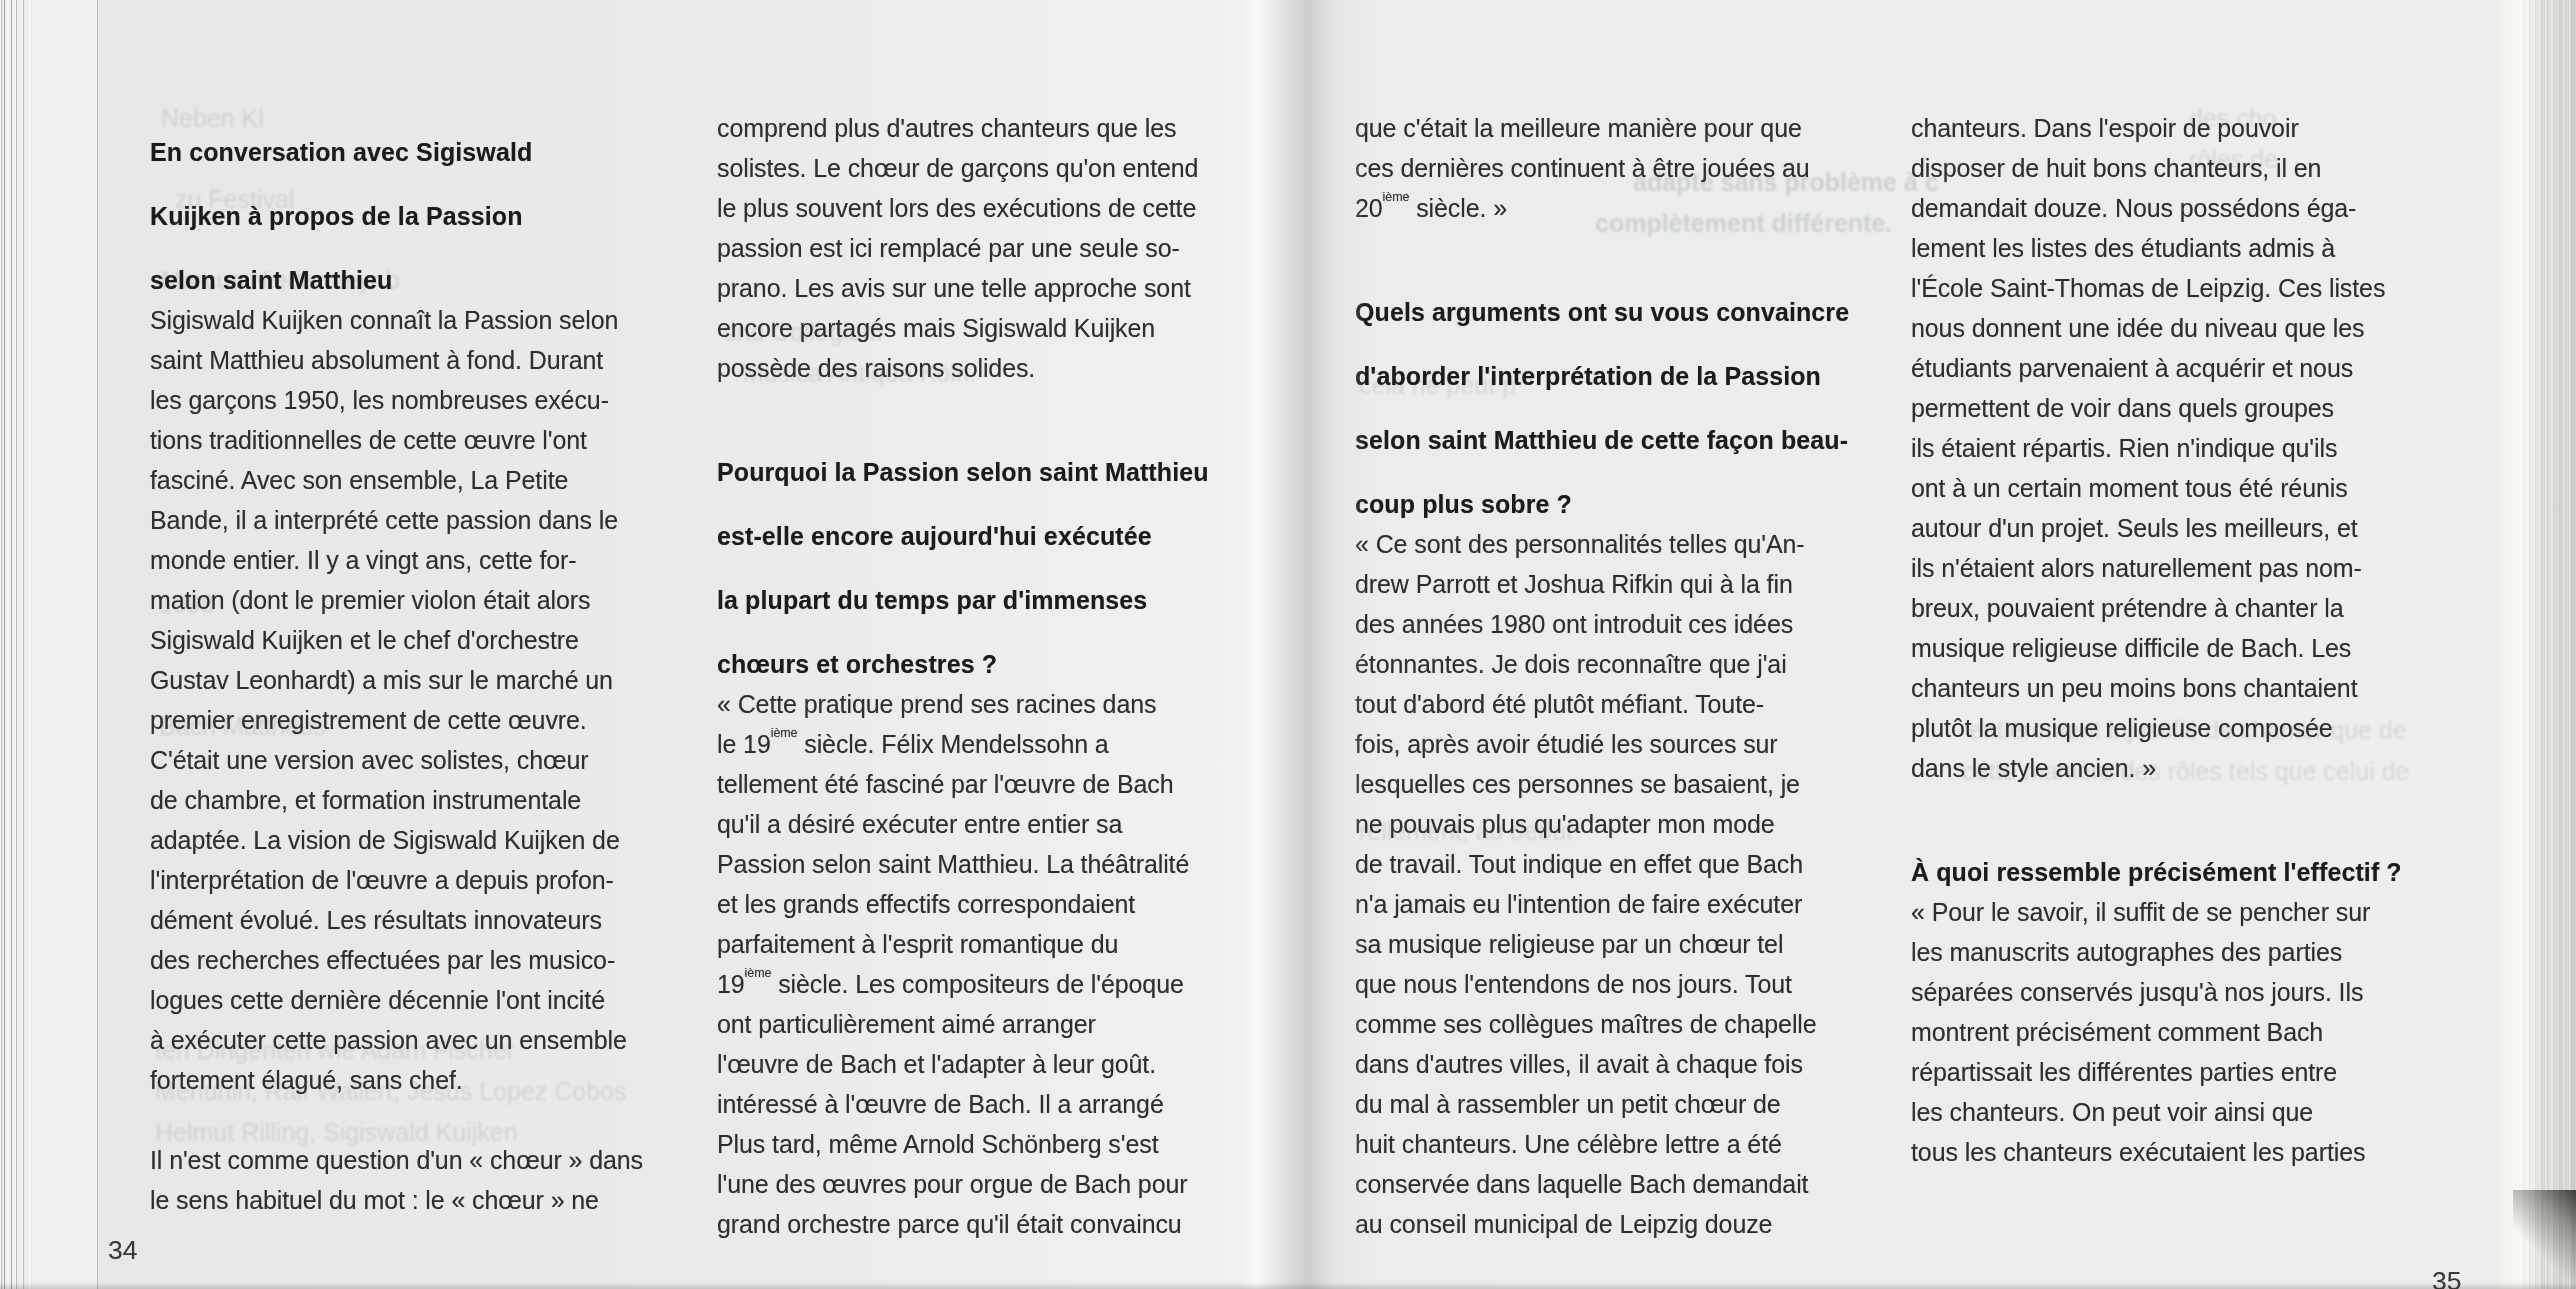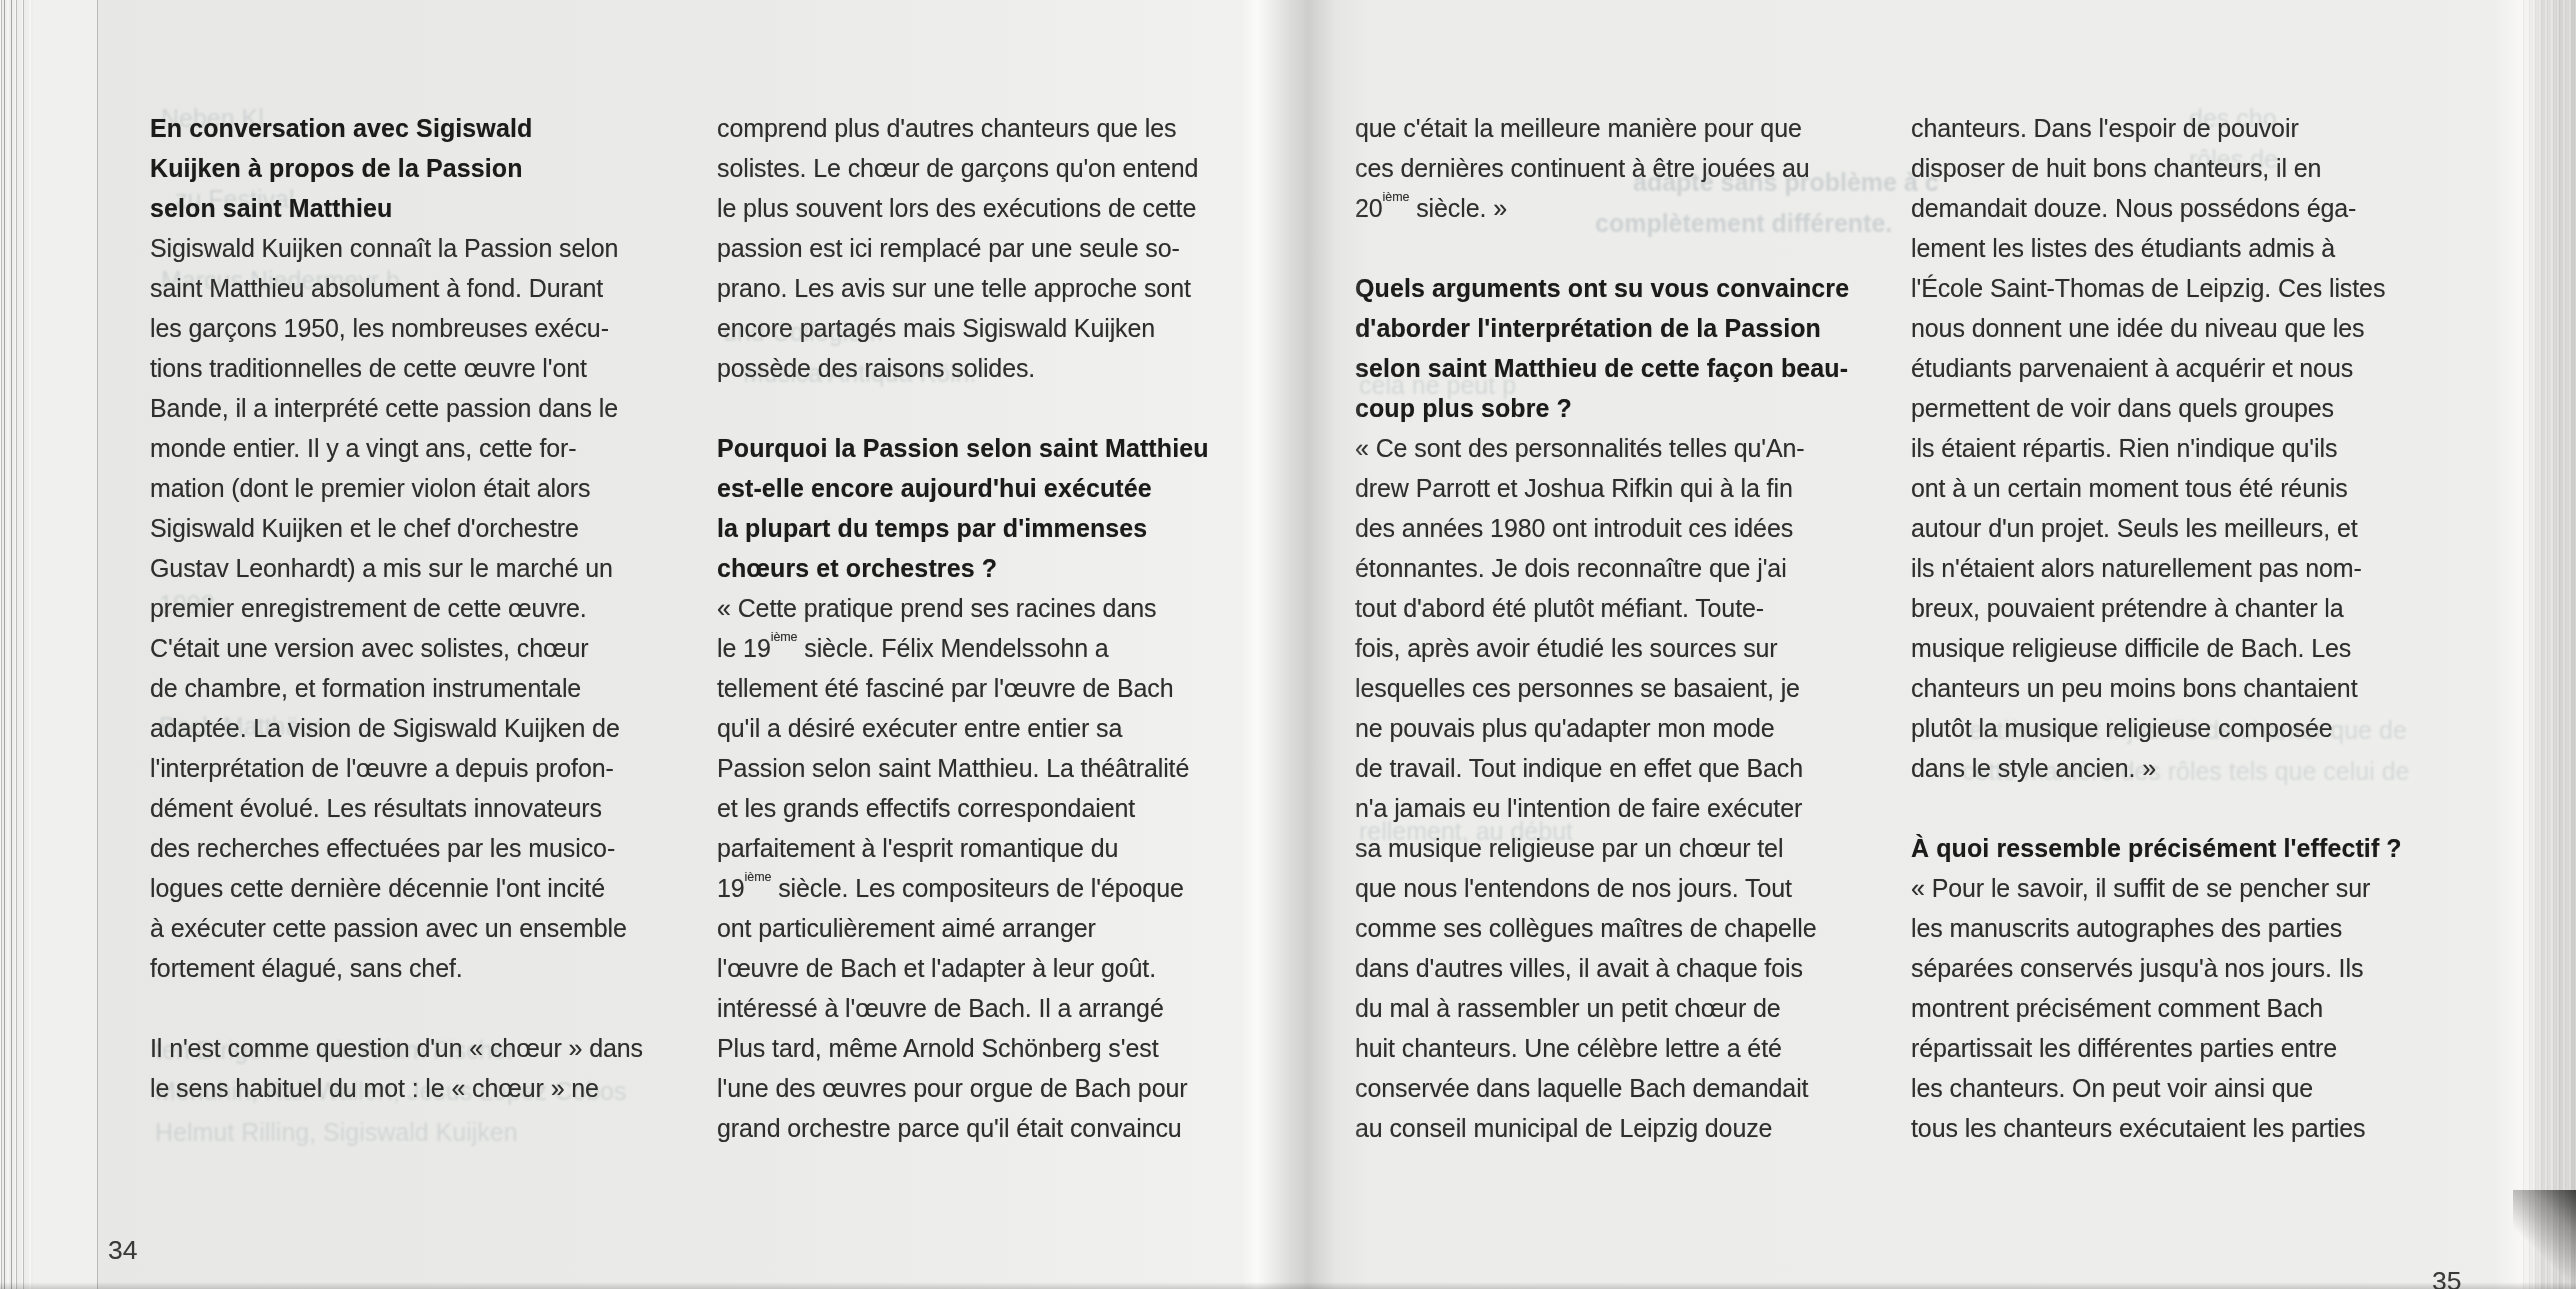--- a/index.html
+++ b/index.html
@@ -35,21 +35,21 @@
     background:linear-gradient(225deg,#3f3f3d 0%,rgba(63,63,61,.45) 28%,rgba(63,63,61,0) 62%);
   }
   .bottom-shadow{position:absolute;left:0;bottom:0;width:100%;height:8px;background:linear-gradient(0deg,rgba(40,40,38,.22),rgba(40,40,38,0));}
   .col{position:absolute;top:108px;width:539px;}
   #col-l1{left:150px}
   #col-l2{left:717px}
   #col-r1{left:1355px}
   #col-r2{left:1911px}
   .line{height:40px;line-height:40px;white-space:nowrap;font-size:25px;letter-spacing:-0.1px;}
   .line.body{color:#2e2e2c;font-weight:400;text-shadow:0 0 0.7px rgba(46,46,44,.35);}
-  .line.heading{color:#1b1b19;font-weight:700;letter-spacing:0.1px;text-shadow:0 0 0.7px rgba(27,27,25,.4);}
+  .line.heading{color:#1b1b19;font-weight:700;letter-spacing:0.1px;text-shadow:0 0 0.7px rgba(27,27,25,.4);margin-top:24px;}
   .line.gap{height:40px;}
   sup{font-size:.5em;position:relative;top:-.5em;line-height:0;}
   .page-number{position:absolute;font-size:26.5px;color:#3a3a38;text-shadow:0 0 0.7px rgba(58,58,56,.3);}
   #pn-left{left:108px;top:1235px;}
   #pn-right{left:2432px;top:1221px;margin-top:45px;}
   .ghost{position:absolute;font-size:25px;line-height:40px;color:#8c959c;opacity:.26;filter:blur(1.3px);white-space:nowrap;}
   .ghost.bold{font-weight:700;opacity:.32;}
 </style>
 </head>
 <body>
@@ -83,20 +83,21 @@
     </div>
 
   <div class="col" id="col-l1">
       <div class="line heading">En conversation avec Sigiswald</div>
       <div class="line heading">Kuijken à propos de la Passion</div>
       <div class="line heading">selon saint Matthieu</div>
       <div class="line body">Sigiswald Kuijken connaît la Passion selon</div>
       <div class="line body">saint Matthieu absolument à fond. Durant</div>
       <div class="line body">les garçons 1950, les nombreuses exécu-</div>
       <div class="line body">tions traditionnelles de cette œuvre l'ont</div>
+      <div class="line body">fasciné. Avec son ensemble, La Petite</div>
       <div class="line body">Bande, il a interprété cette passion dans le</div>
       <div class="line body">monde entier. Il y a vingt ans, cette for-</div>
       <div class="line body">mation (dont le premier violon était alors</div>
       <div class="line body">Sigiswald Kuijken et le chef d'orchestre</div>
       <div class="line body">Gustav Leonhardt) a mis sur le marché un</div>
       <div class="line body">premier enregistrement de cette œuvre.</div>
       <div class="line body">C'était une version avec solistes, chœur</div>
       <div class="line body">de chambre, et formation instrumentale</div>
       <div class="line body">adaptée. La vision de Sigiswald Kuijken de</div>
       <div class="line body">l'interprétation de l'œuvre a depuis profon-</div>

